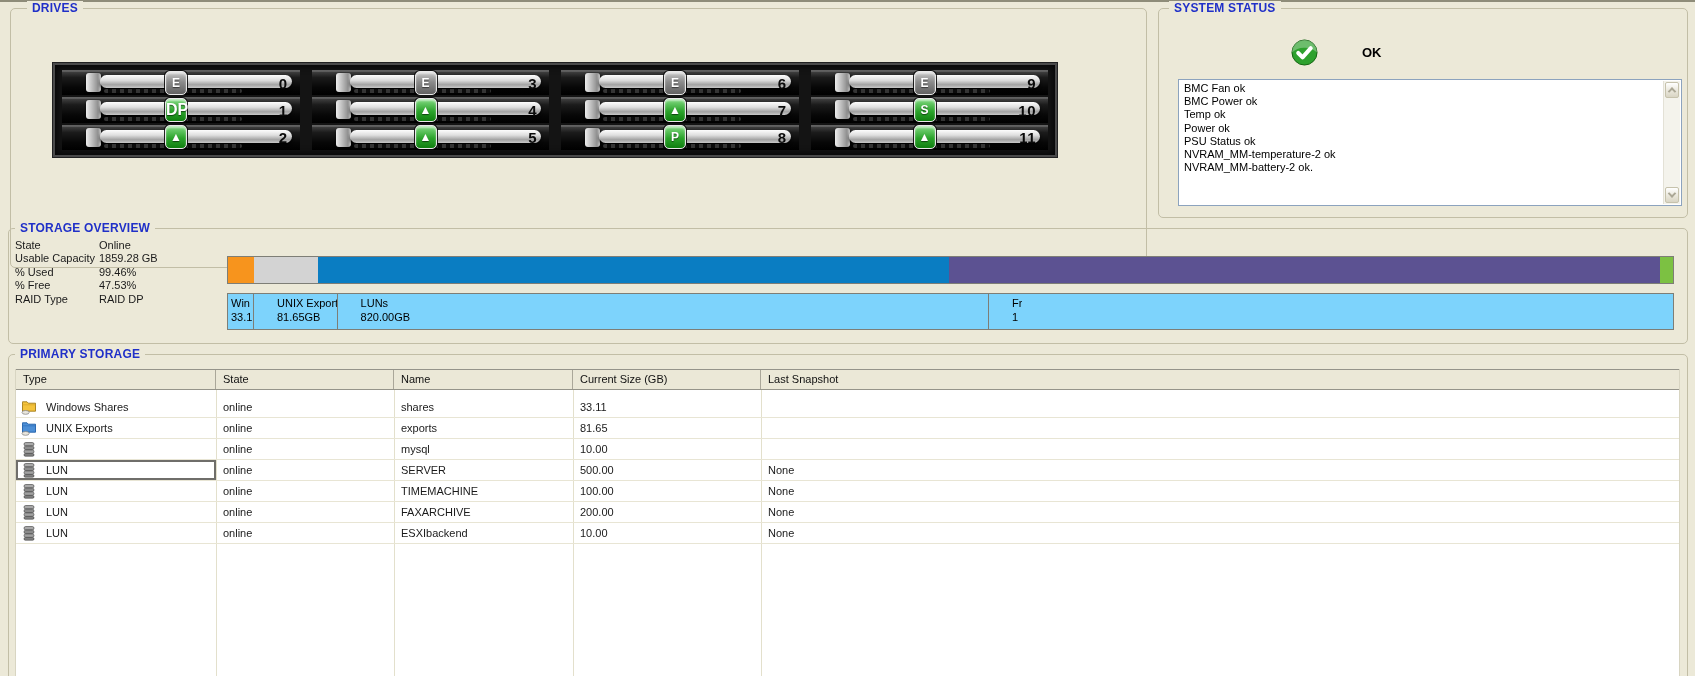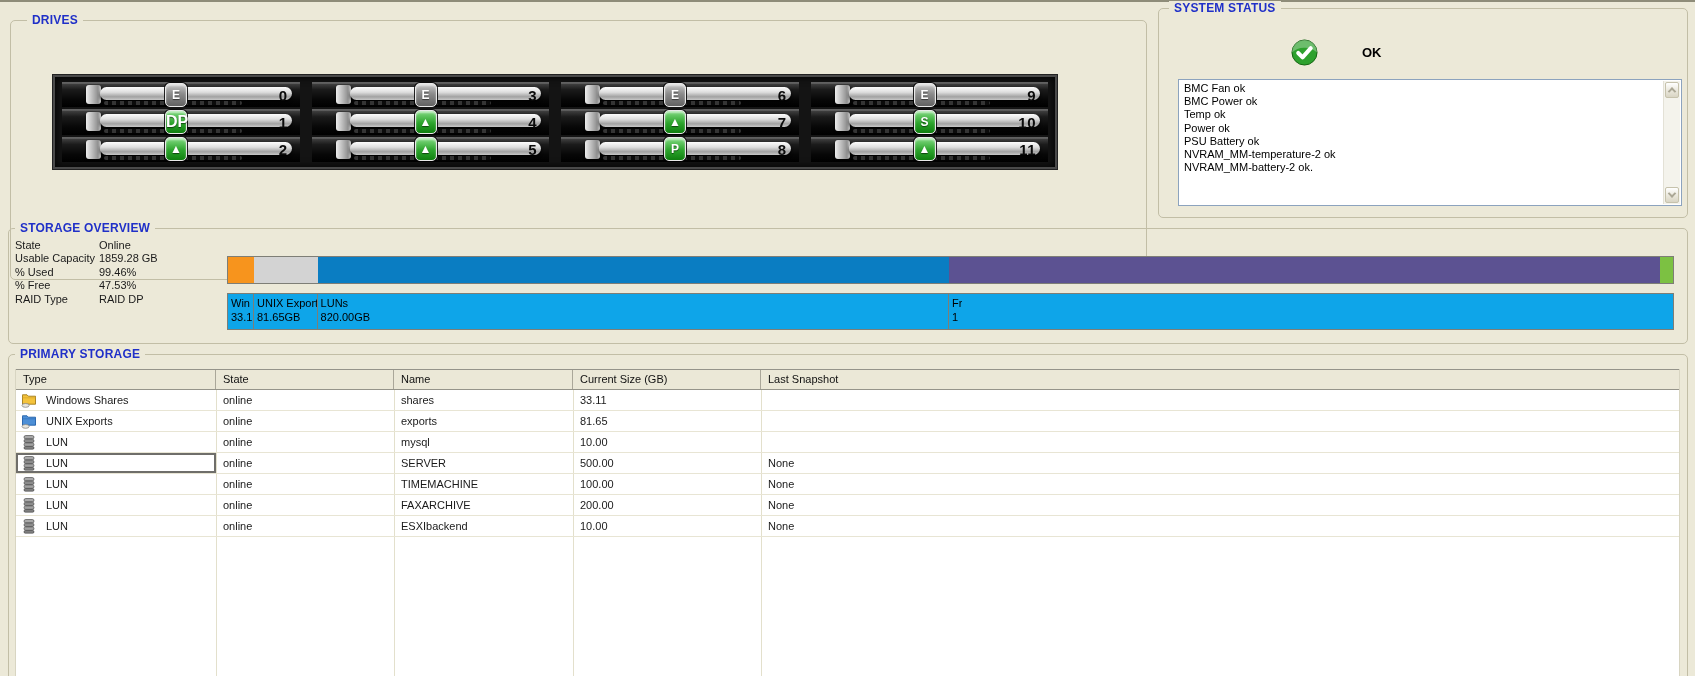--- a/index.html
+++ b/index.html
@@ -13,21 +13,21 @@
   .top-edge { position:absolute; top:0; left:0; right:0; height:2px; background:#8E8C79; }
 
   
   .groupbox { position:absolute; border:1px solid #C2BEA6; border-radius:5px; }
   .gb-title {
     position:absolute; top:-8px; background:#ECE9D8; padding:0 5px;
     font-weight:bold; font-size:12px; color:#2030C8; letter-spacing:0.2px; white-space:nowrap;
   }
 
   
-  #box-drives { left:10px; top:20px; width:1137px; height:260px; }
+  #box-drives { left:10px; top:8px; width:1137px; height:260px; }
   #box-drives .gb-title { left:16px; }
   .enclosure {
     position:absolute; left:42px; top:54px; width:1004px; height:94px;
     background:#141414; border:2px solid #4A4A4A;
     box-shadow:0 0 0 1px #222, inset 0 0 8px #000;
     display:flex; gap:12px; padding:5px 7px;
   }
   .drive-col { flex:1; display:flex; flex-direction:column; gap:2px; }
   .drive-bay {
     position:relative; flex:1;
@@ -93,42 +93,42 @@
   .ov-fields { position:absolute; left:6px; top:10px; }
   .ov-row { display:flex; line-height:13.4px; }
   .ov-label { width:84px; }
   .capacity-bar {
     position:absolute; left:218px; top:27px; height:28px; right:13px;
     border:1px solid #7E7E76; display:flex; background:#fff;
   }
   .seg { height:100%; }
   .bar-legend {
     position:absolute; left:218px; top:64px; height:37px; right:13px;
-    border:1px solid #7E7E76; background:#0ea5e9; display:flex;
+    border:1px solid #7E7E76; background:#7dd3fc; display:flex;gap:20px;
   }
   .legend-cell {
     height:100%; border-right:1px solid #7E7E76; padding:2px 2px 0 3px;
     overflow:hidden; white-space:nowrap; line-height:14px; color:#000;
   }
   .legend-cell:last-child { border-right:none; }
 
   
   #box-primary { left:8px; top:354px; width:1680px; height:330px; }
   #box-primary .gb-title { left:6px; }
   .table { position:absolute; left:6px; right:7px; top:14px; bottom:0;
     background:#fff; border-left:1px solid #D8D5C2; border-right:1px solid #D8D5C2; }
   .thead {
     display:flex; height:21px; background:#EBE8D7;
     border-top:1px solid #95948A; border-bottom:1px solid #95948A; position:relative; z-index:2;
   }
   .th { height:100%; line-height:19px; padding-left:7px; border-right:1px solid #AAA799; color:#111; }
   .th:last-child { border-right:none; }
   .c-type { width:200px; } .c-state { width:178px; } .c-name { width:179px; }
   .c-size { width:188px; } .c-snap { flex:1; }
-  .tbody { position:relative; z-index:1; }
+  .tbody { position:relative; z-index:1;margin-top:7px; }
   .row { display:flex; height:21px; border-bottom:1px solid #E8E5D4; align-items:stretch; }
   .td { height:100%; line-height:20px; padding-left:7px; overflow:hidden; white-space:nowrap; }
   .td-type { display:flex; align-items:center; padding-left:5px; }
   .td-type .row-icon { width:16px; height:16px; flex:0 0 16px; margin-right:9px; }
   .row.selected .td-type { box-shadow:inset 0 0 0 2px #6F6E6A; }
   .vline { position:absolute; top:21px; bottom:0; width:1px; background:#E3E0CC; z-index:0; }
   .vl-1 { left:200px; } .vl-2 { left:378px; } .vl-3 { left:557px; } .vl-4 { left:745px; }
 </style>
 </head>
 <body>
@@ -246,21 +246,21 @@
       <path d="M14 1 A13 13 0 0 1 27 14 A18 18 0 0 0 14 9 A18 18 0 0 0 1 14 A13 13 0 0 1 14 1 Z" fill="rgba(255,255,255,0.30)"></path>
       <path d="M7.5 14.5 L12 19 L20.5 9.5" stroke="#fff" stroke-width="4.2" fill="none" stroke-linecap="round" stroke-linejoin="round"></path>
     </svg>
     <span class="ok-label">OK</span>
   </div>
   <div class="status-list">
     <div>BMC Fan ok</div>
     <div>BMC Power ok</div>
     <div>Temp ok</div>
     <div>Power ok</div>
-    <div>PSU Battery ok</div>
+    <div>PSU Status ok</div>
     <div>NVRAM_MM-temperature-2 ok</div>
     <div>NVRAM_MM-battery-2 ok.</div>
     <div class="scrollbar">
       <div class="sb-btn up">
           <span class="chev up"></span>
         </div>
       <div class="sb-btn down">
           <span class="chev down"></span>
         </div>
     </div>

